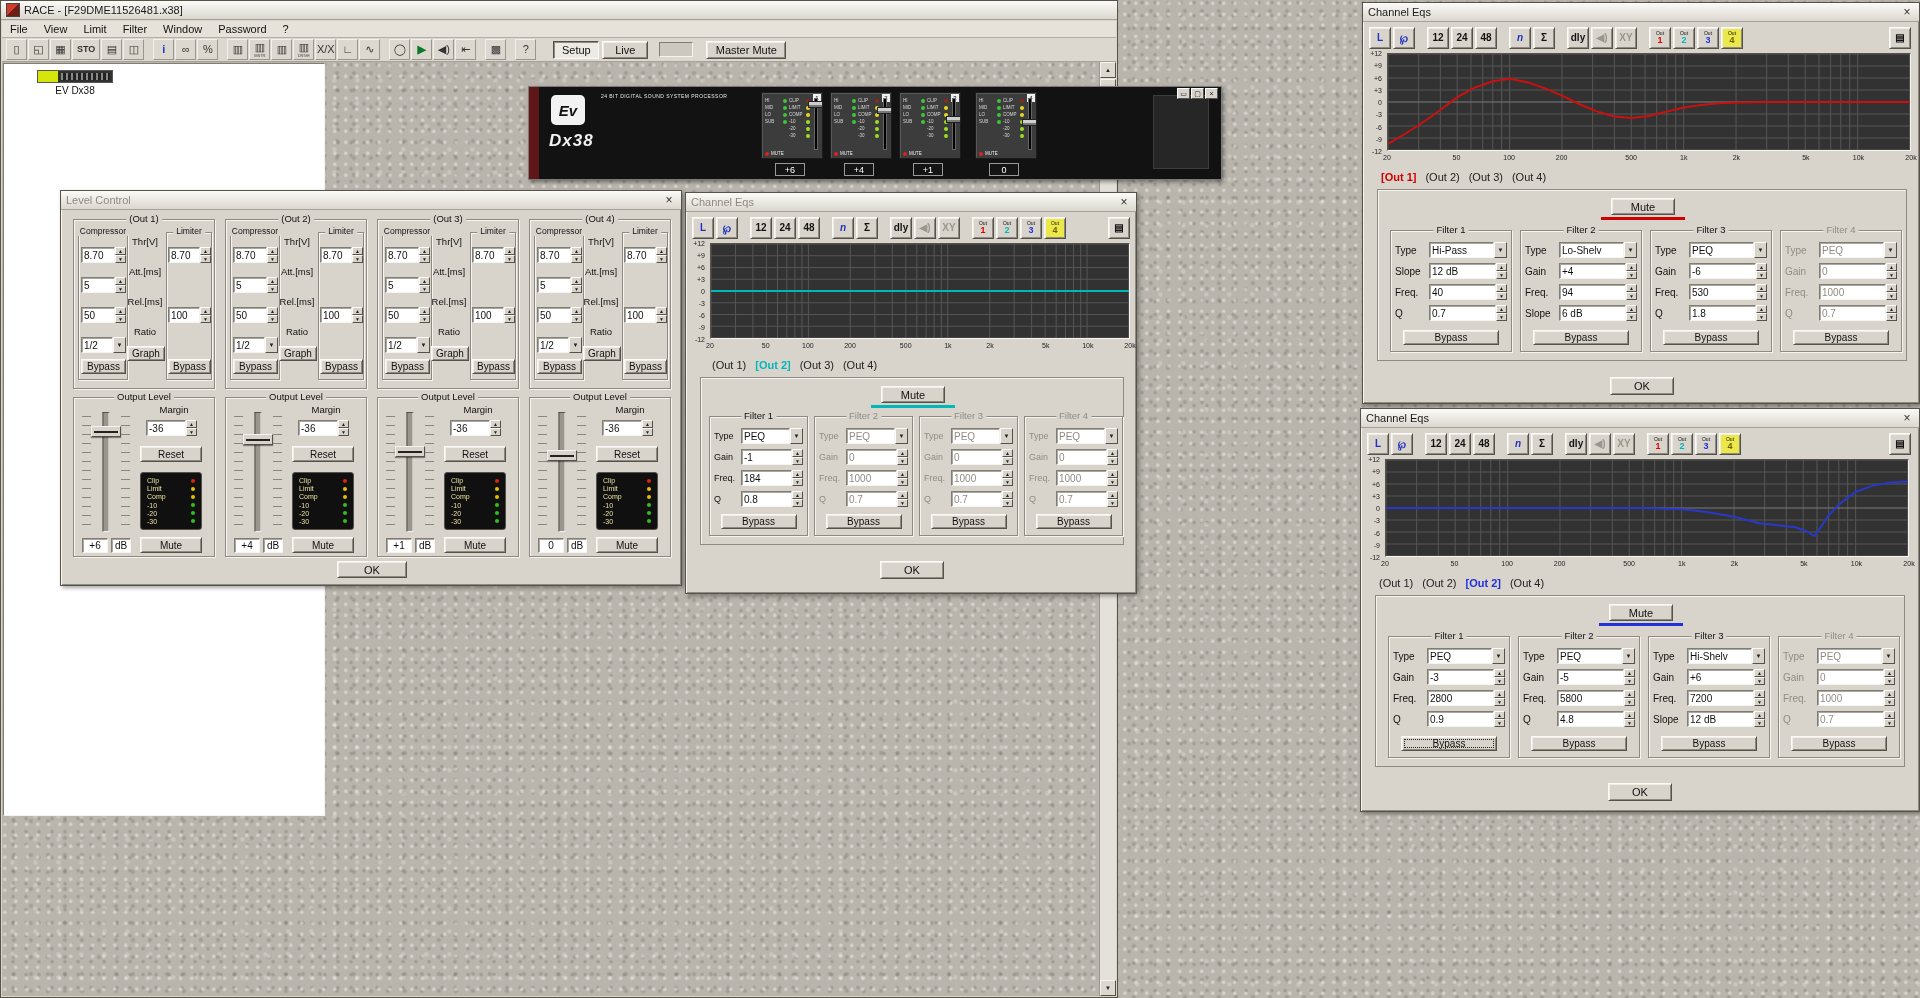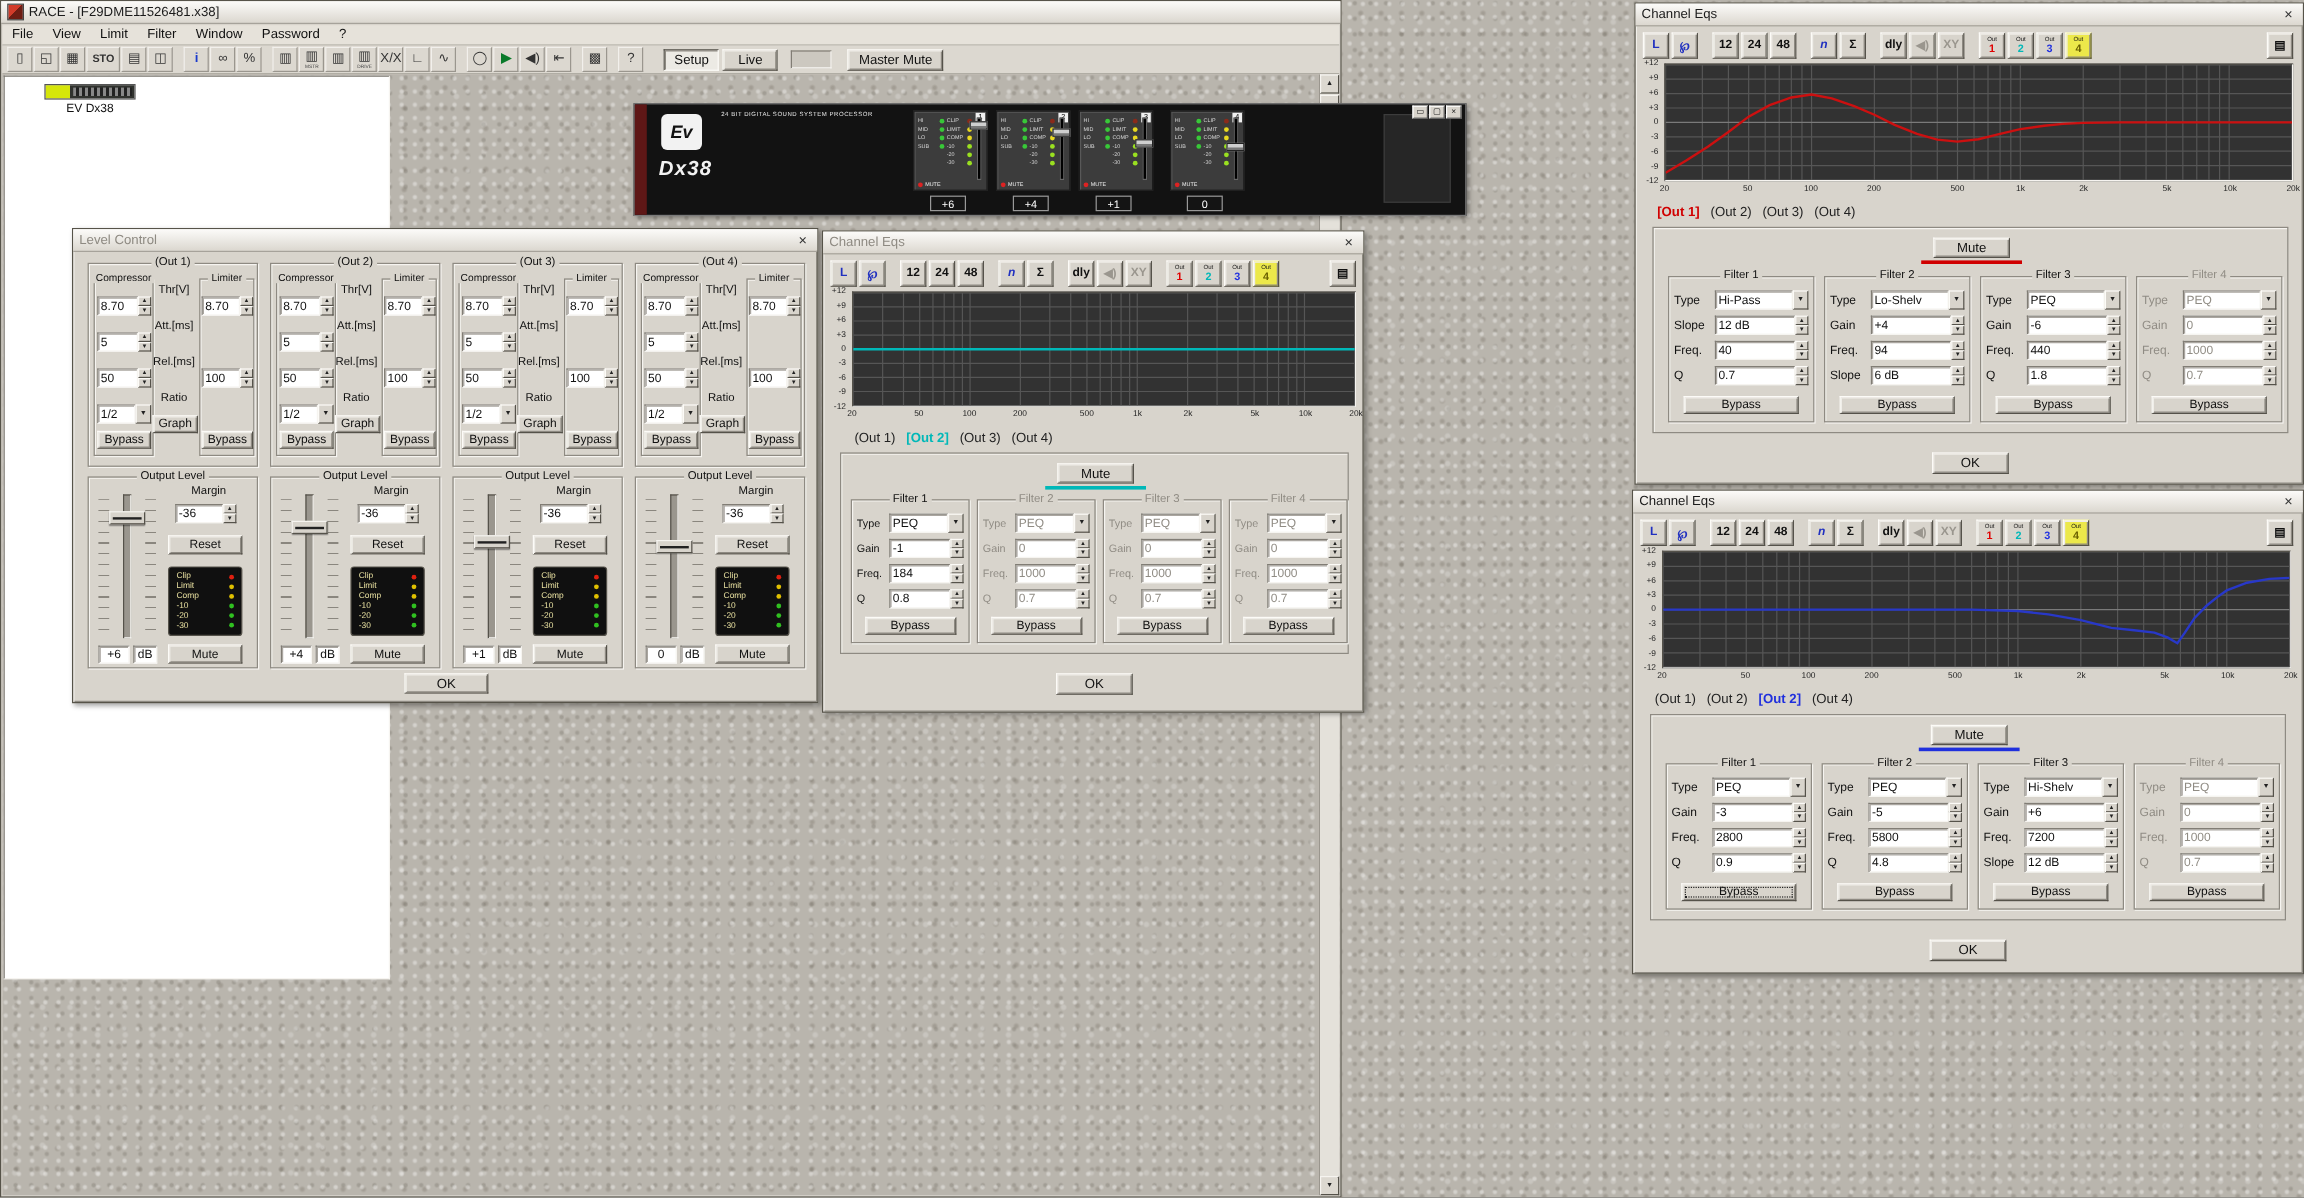--- a/index.html
+++ b/index.html
@@ -1423,21 +1423,21 @@
                 <span class="fld" style="flex: 1 1 0%;">-6</span>
                 <span class="spin">
                   <b>▲</b>
                   <b>▼</b>
                 </span>
               </div>
             </div>
             <div class="frow" style="top: 53px;">
               <span class="flab">Freq.</span>
               <div class="ctl" style="flex: 1 1 0%;">
-                <span class="fld" style="flex: 1 1 0%;">440</span>
+                <span class="fld" style="flex: 1 1 0%;">530</span>
                 <span class="spin">
                   <b>▲</b>
                   <b>▼</b>
                 </span>
               </div>
             </div>
             <div class="frow" style="top: 74px;">
               <span class="flab">Q</span>
               <div class="ctl" style="flex: 1 1 0%;">
                 <span class="fld" style="flex: 1 1 0%;">1.8</span>

